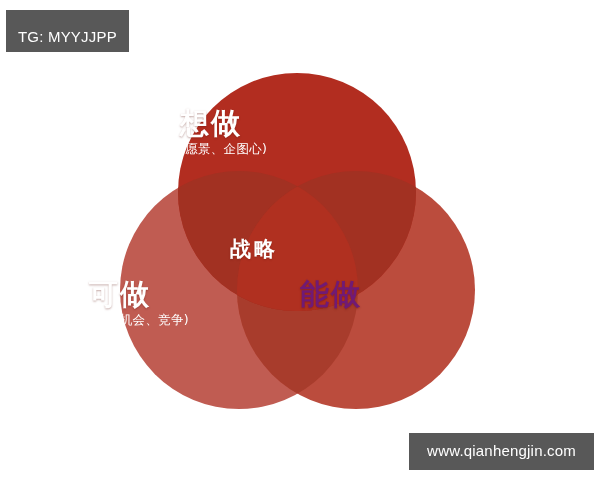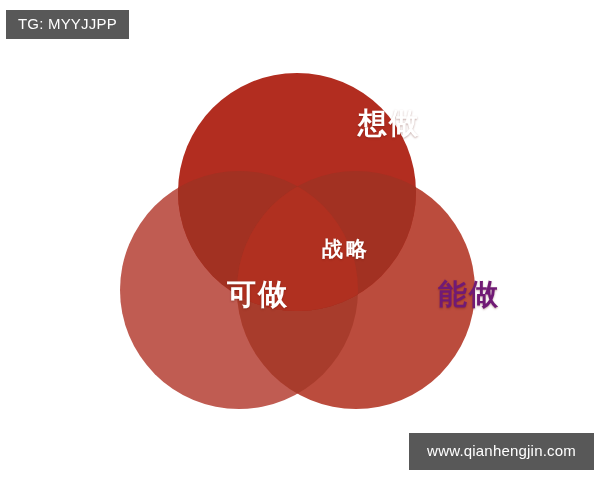--- a/index.html
+++ b/index.html
@@ -13,21 +13,21 @@
     font-family: "Liberation Sans", "DejaVu Sans", sans-serif;
     overflow: hidden;
     position: relative;
   }
 
   
   #tg-badge {
     position: absolute;
     left: 6px;
     top: 10px;
-    padding: 5px 12px 6px 12px;
+    padding: 18px 12px 6px 12px;
     background: #585858;
     color: #ffffff;
     font-size: 15px;
     line-height: 18px;
     letter-spacing: 0.2px;
     white-space: nowrap;
   }
 
   
   #watermark {
@@ -54,21 +54,21 @@
   #venn-svg {
     position: absolute;
     left: 0;
     top: 0;
     display: block;
   }
 
   
   .venn-label {
     position: absolute;
-    text-align: right;
+    text-align: left;
     color: #ffffff;
     white-space: nowrap;
     pointer-events: none;
     font-family: "DejaVu Sans", "Liberation Sans", sans-serif;
   }
   .venn-title {
     font-size: 29px;
     font-weight: bold;
     line-height: 34px;
     letter-spacing: 2px;
@@ -132,28 +132,30 @@
 
     <g clip-path="url(#clip-top)">
       <g clip-path="url(#clip-left)">
         <circle id="circle-center-overlap" cx="356" cy="290" r="119" fill="#b03020"></circle>
       </g>
     </g>
   </svg>
 
   <div id="label-top" class="venn-label" style="color: rgb(255, 255, 255);">
     <div class="venn-title">想做</div>
+    <div class="venn-sub">(愿景、企图心)</div>
   </div>
 
   <div id="label-center" class="venn-label" style="color: rgb(255, 255, 255);">
     <div class="venn-center">战略</div>
   </div>
 
   <div id="label-left" class="venn-label" style="color: rgb(255, 255, 255);">
     <div class="venn-title">可做</div>
+    <div class="venn-sub">(品类机会、竞争)</div>
   </div>
 
   <div id="label-right" class="venn-label" style="color: #701a75;">
     <div class="venn-title">能做</div>
   </div>
 </div>
 
 <div id="tg-badge">TG: MYYJJPP</div>
 
 <div id="watermark">www.qianhengjin.com</div>

